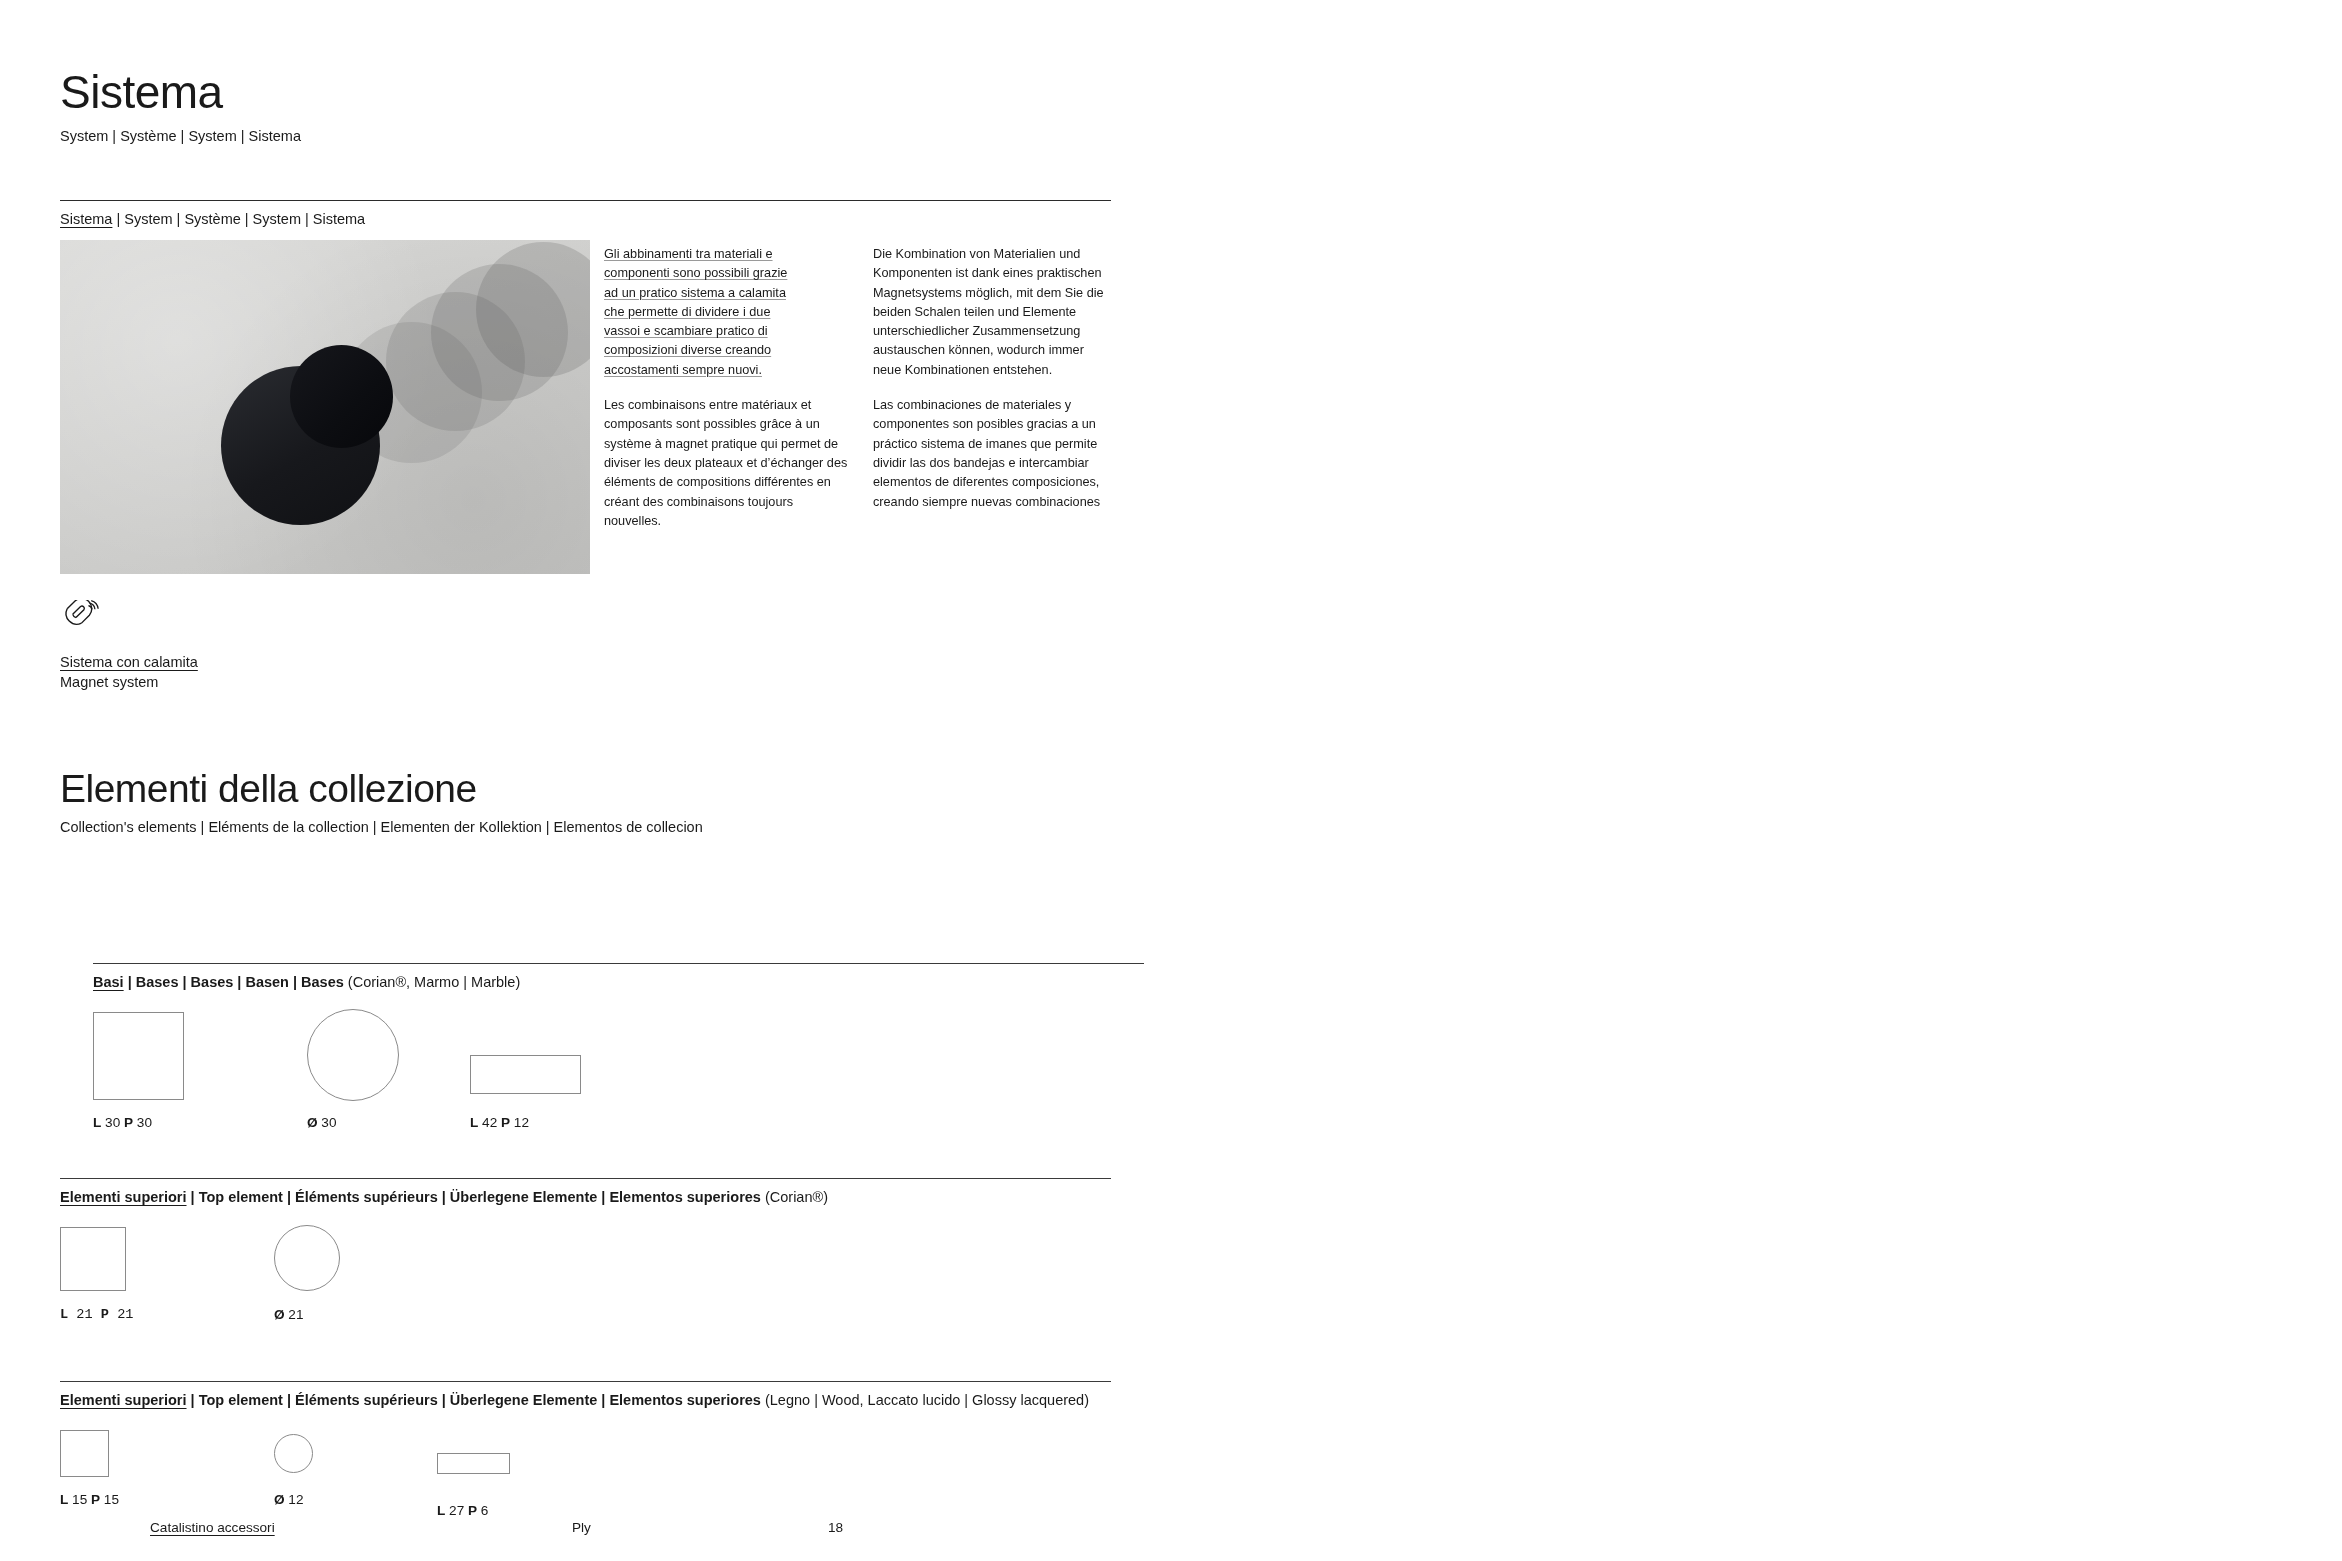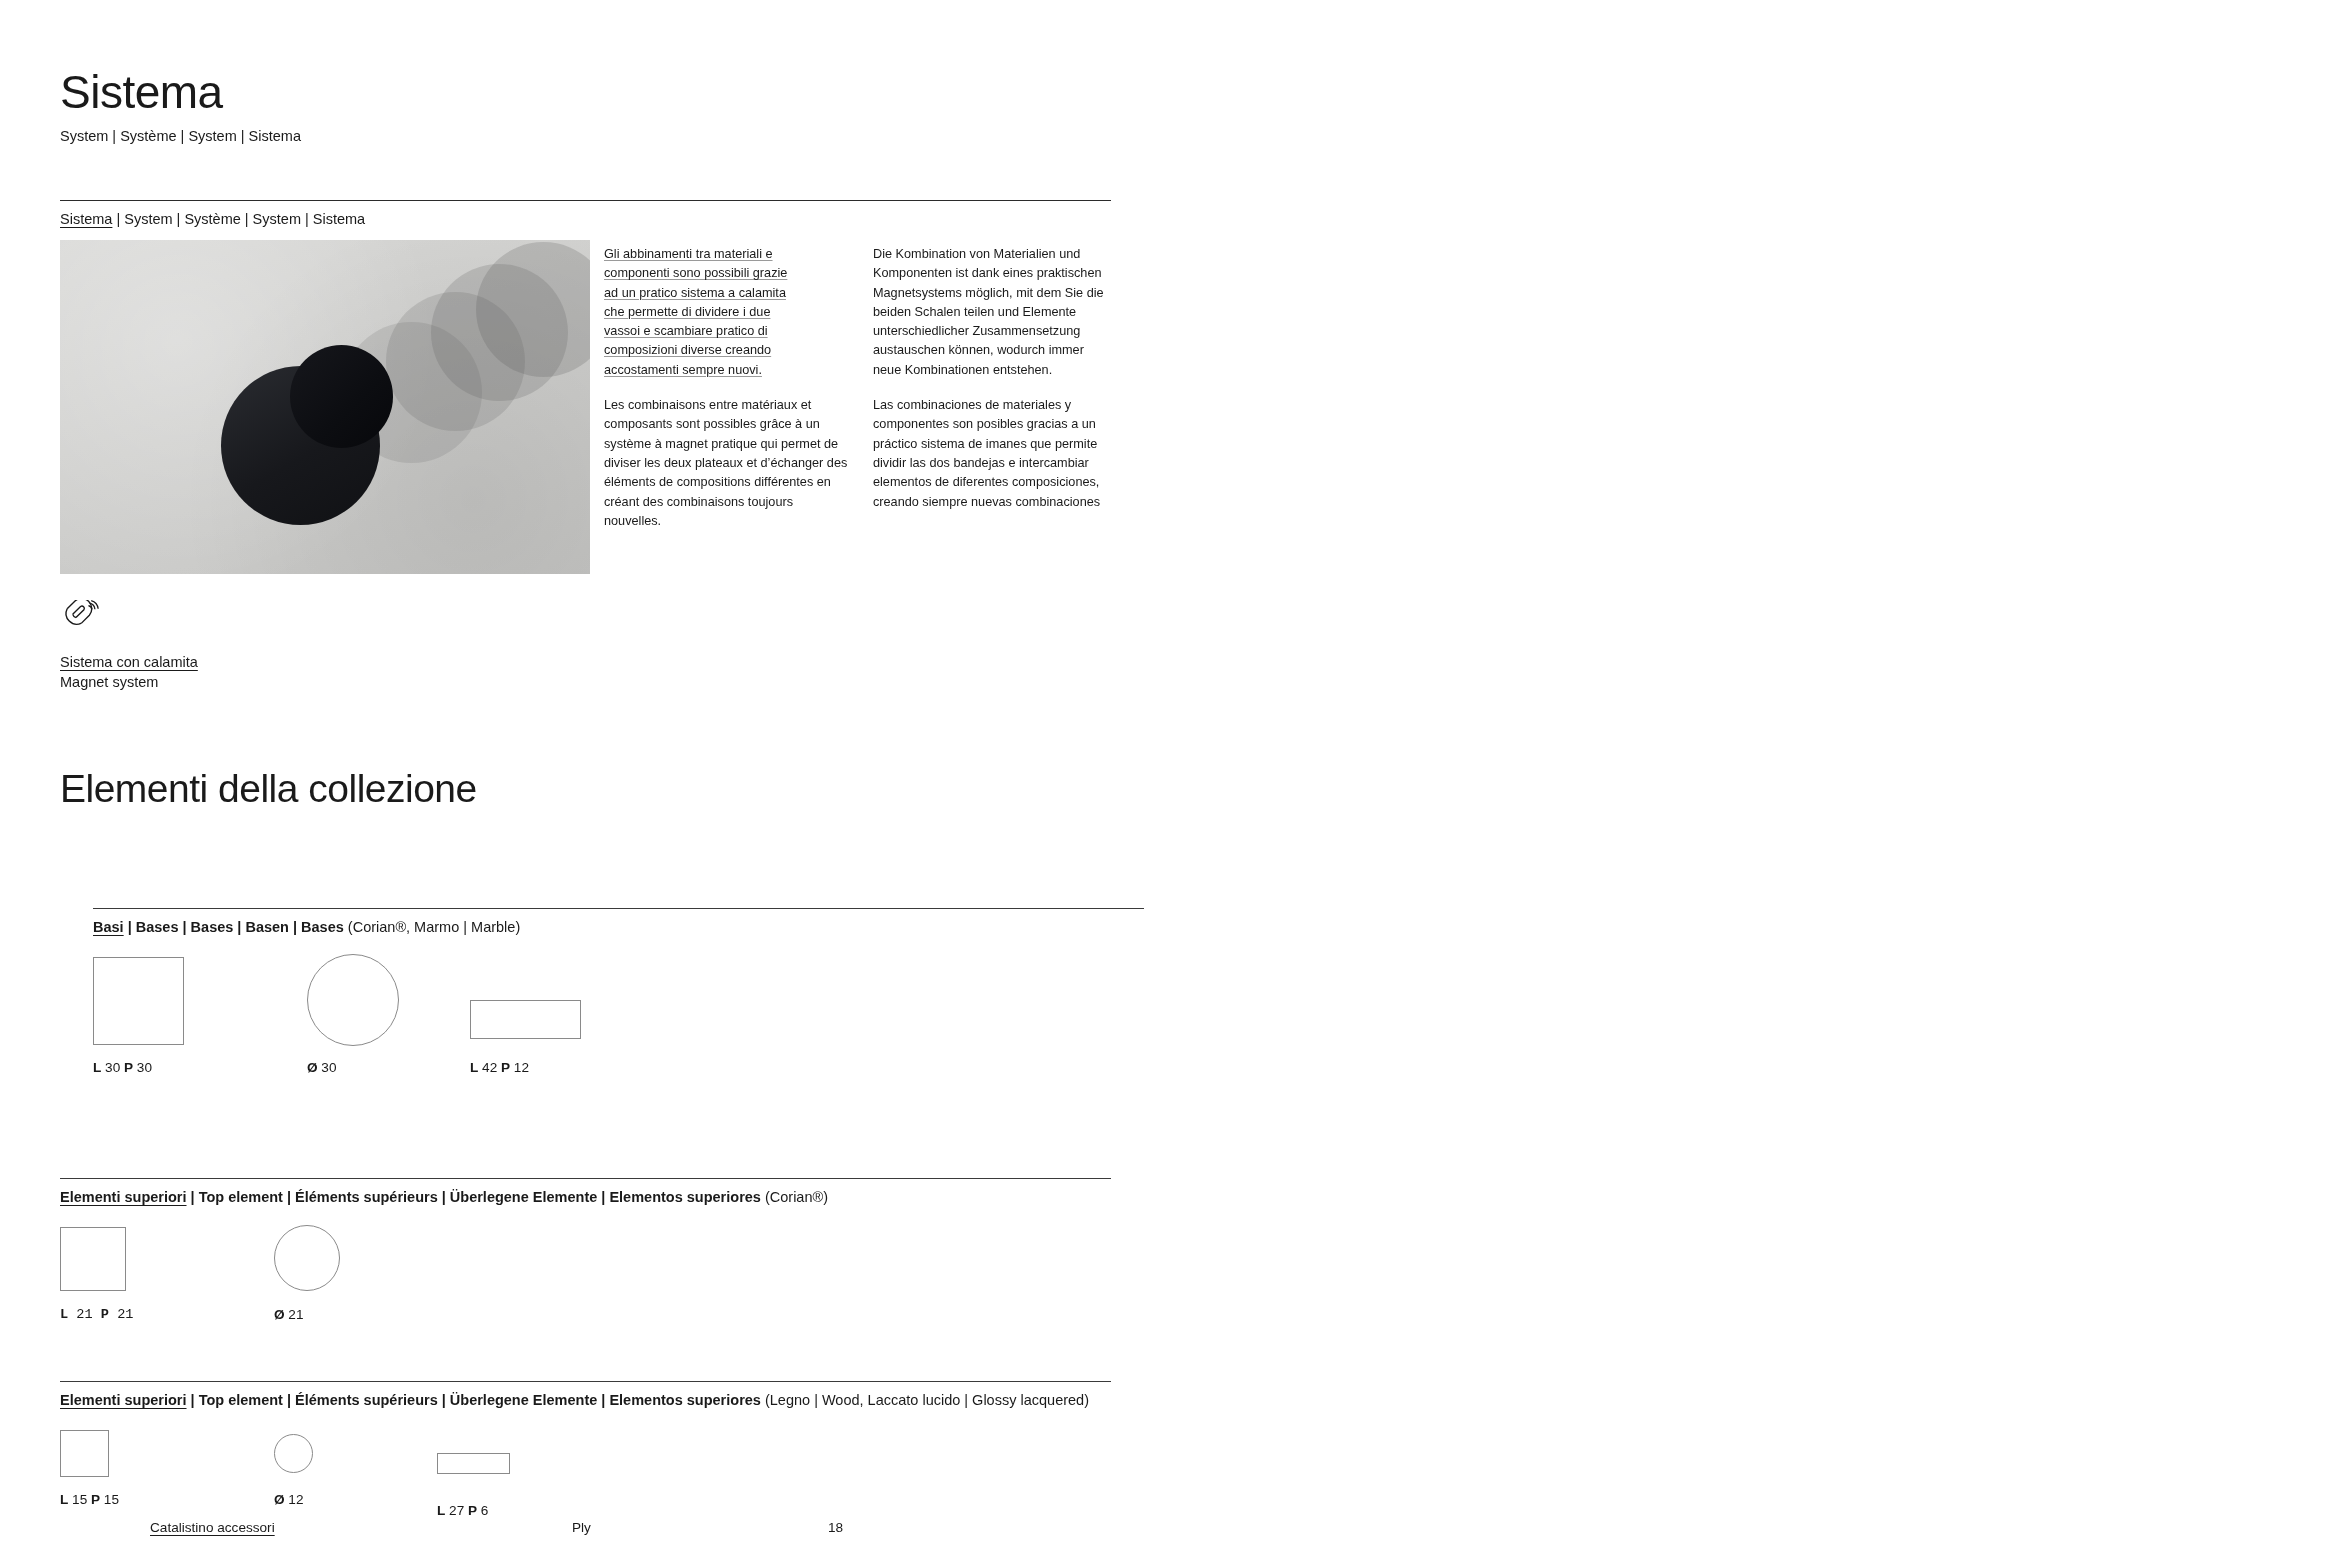--- a/index.html
+++ b/index.html
@@ -219,23 +219,24 @@
       <p>Les combinaisons entre matériaux et composants sont possibles grâce à un système à magnet pratique qui permet de diviser les deux plateaux et d’échanger des éléments de compositions différentes en créant des combinaisons toujours nouvelles.</p>
     </div>
 
     <div class="col-de">
       <p>Die Kombination von Materialien und Komponenten ist dank eines praktischen Magnetsystems möglich, mit dem Sie die beiden Schalen teilen und Elemente unterschiedlicher Zusammensetzung austauschen können, wodurch immer neue Kombinationen entstehen.</p>
       <p>Las combinaciones de materiales y componentes son posibles gracias a un práctico sistema de imanes que permite dividir las dos bandejas e intercambiar elementos de diferentes composiciones, creando siempre nuevas combinaciones</p>
     </div>
 
     <div class="l-head2">
       <h2 class="h1">Elementi della collezione</h2>
-    </div>
-
-    <div class="elrow" id="elrow-0" style="top: 884px; padding-left: 33px;">
+      <div class="h1-sub">Collection's elements | Eléments de la collection | Elementen der Kollektion | Elementos de collecion</div>
+    </div>
+
+    <div class="elrow" id="elrow-0" style="top: 939px; padding-left: 33px;">
       <div class="rule-thin"></div>
       <div class="section-label bold"><span class="u">Basi</span><span> | Bases | Bases | Basen | Bases</span><span class="paren"> (Corian®, Marmo | Marble)</span></div>
       <div class="shapes">
         <div class="shape" style="left:0px; top:0px; width:89px; height:86px;"></div>
         <div class="shape" style="left:214px; top:-2.8px; width:90px; height:90px; border-radius:50%;"></div>
         <div class="shape" style="left:377px; top:43px; width:109px; height:37px;"></div>
         <div class="dim" style="left:0px; top:103px;"><b>L</b> <span>30</span> <b>P</b> <span>30</span></div>
         <div class="dim" style="left:214px; top:103px;"><b>Ø</b> <span>30</span></div>
         <div class="dim" style="left:377px; top:103px;"><b>L</b> <span>42</span> <b>P</b> <span>12</span></div>
       </div>

